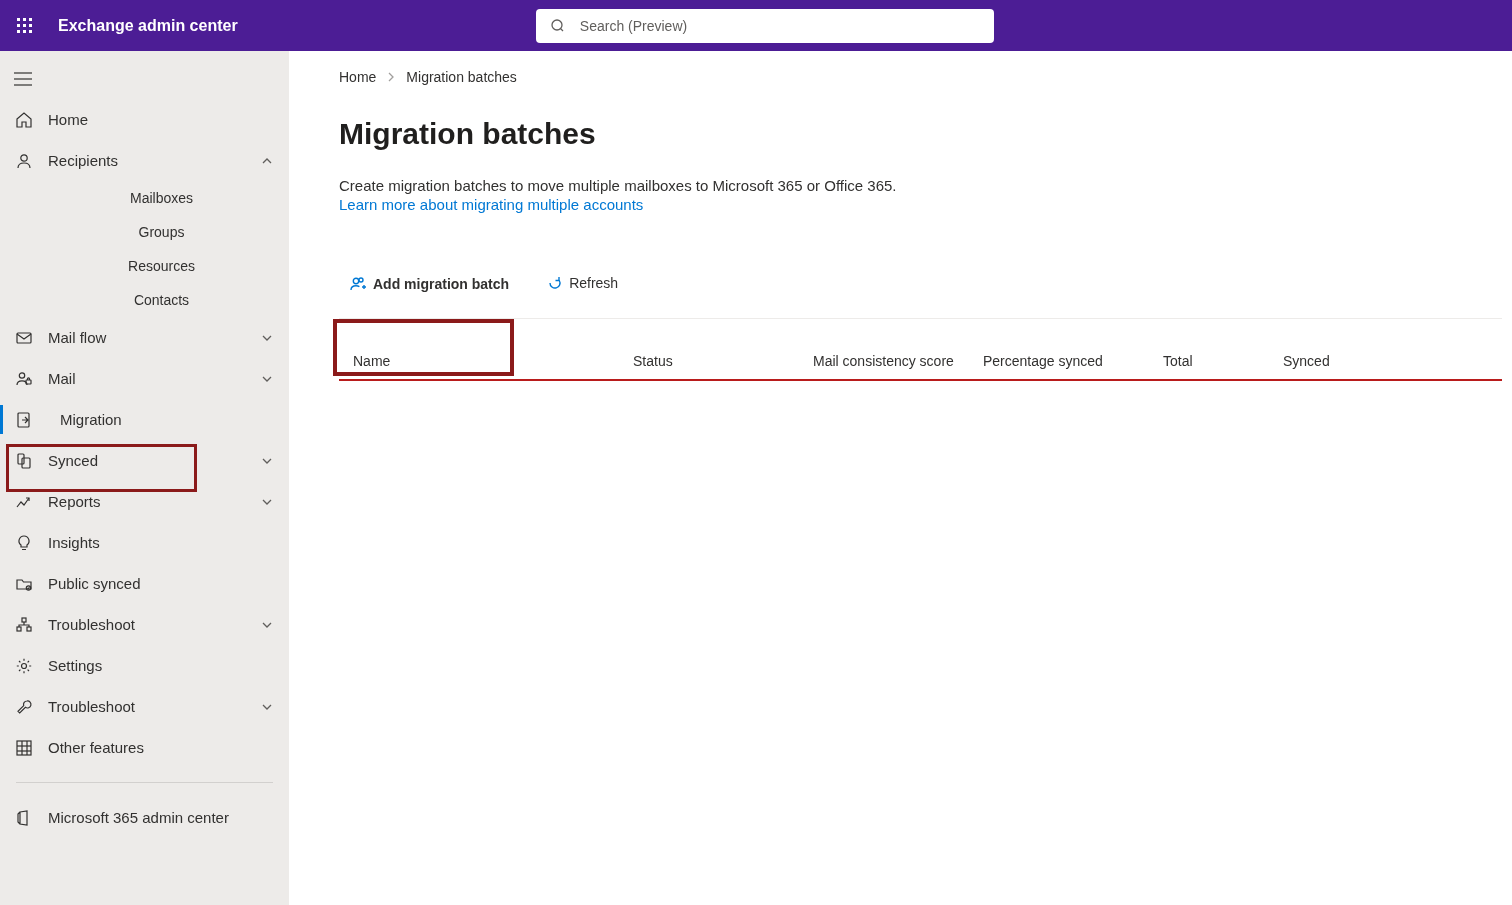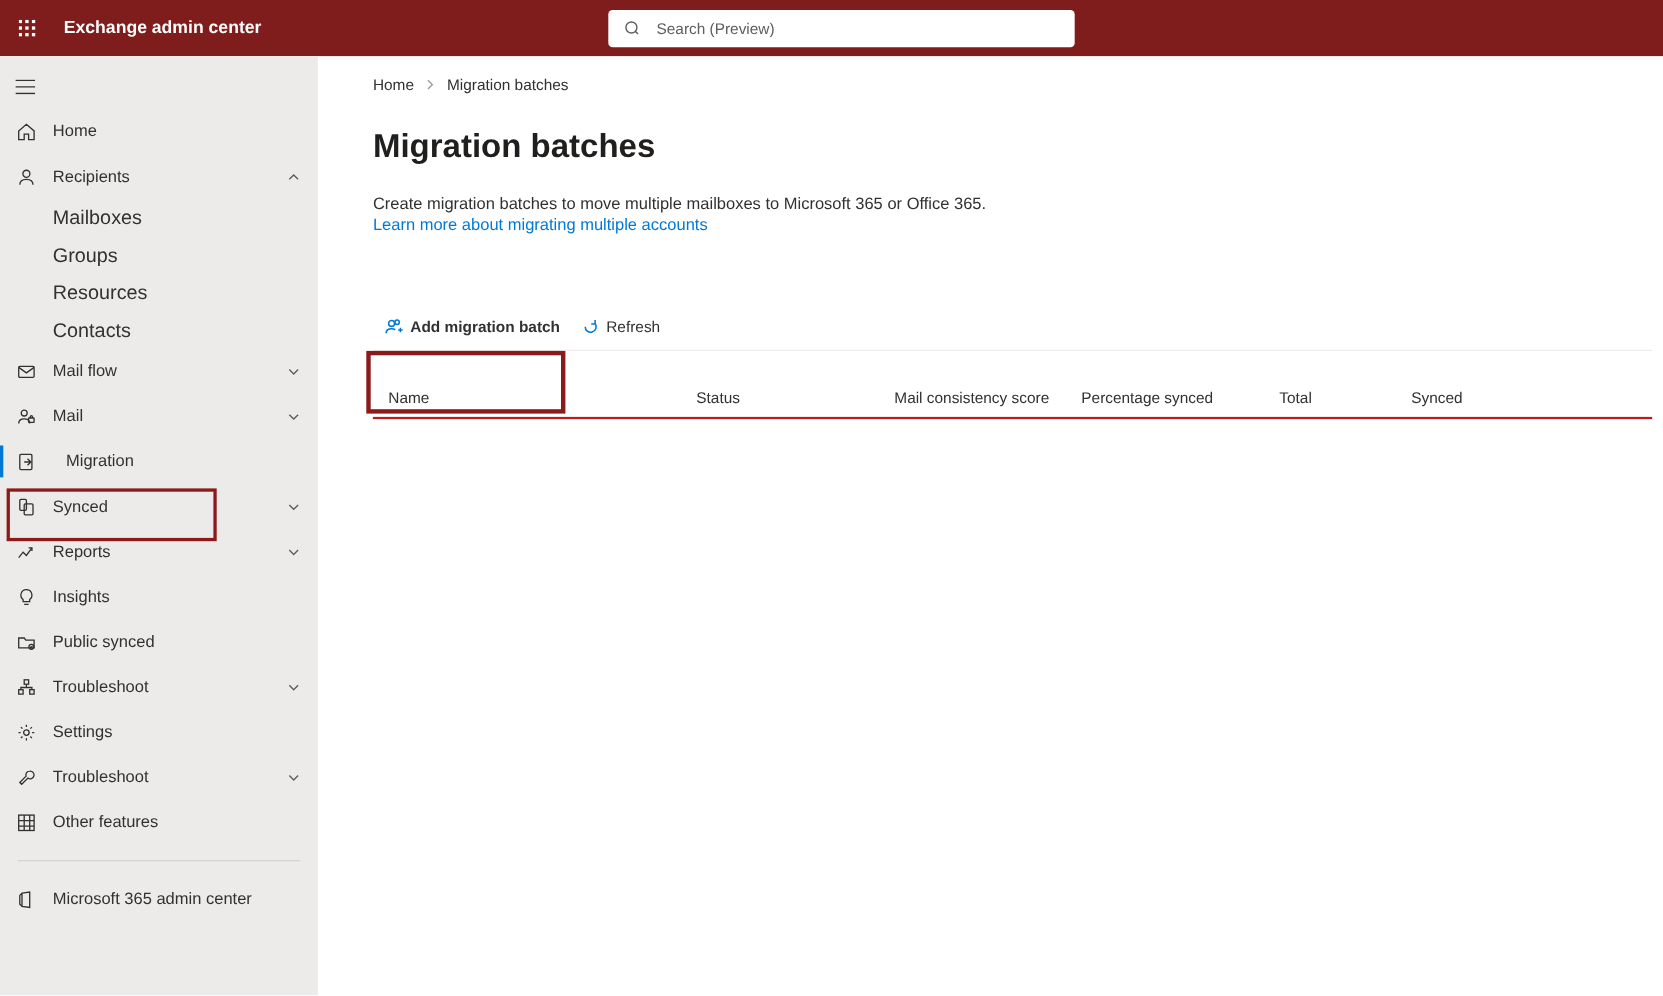--- a/index.html
+++ b/index.html
@@ -9,37 +9,37 @@
       color: #323130;
       background: #fff;
       width: 1512px;
       height: 905px;
       overflow: hidden;
     }
 
     
     .topbar {
       height: 51px;
-      background: #7f1d1d;
+      background: #4c1d95;
       display: flex;
       align-items: center;
       color: #fff;
       padding: 0 10px;
     }
     .waffle {
       width: 30px; height: 30px;
       display: flex; align-items: center; justify-content: center;
       cursor: pointer;
       margin-right: 4px;
     }
     .waffle svg { fill: #fff; }
     .app-title { font-size: 16px; font-weight: 600; margin-left: 14px; }
     .search-wrap { margin-left: auto; margin-right: auto; position: relative; left: -105px; }
     .search-input {
-      width: 424px;
+      width: 458px;
       height: 34px;
       border-radius: 4px;
       border: none;
       background: #fff;
       padding-left: 44px;
       font-size: 14px;
       color: #605e5c;
     }
     .search-input::placeholder { color: #605e5c; }
     .search-icon-wrap {
@@ -80,21 +80,21 @@
       position: relative;
     }
     .nav-item .icon-slot {
       width: 20px; height: 20px;
       display: flex; align-items: center; justify-content: center;
       margin-right: 14px;
       color: #323130;
       stroke: #323130;
     }
     .nav-item.sub { padding-left: 48px; height: 34px; font-size: 14px;}
-    .nav-item.sub .label { font-size: 18px; }
+    .nav-item.sub .label { font-size: 14px; text-align: center; }
     .nav-item .label { flex: 1; font-size: 15px;}
     .nav-item .chevron {
       width: 16px; height: 16px;
       display: flex; align-items: center; justify-content: center;
       color: #605e5c;
     }
     .nav-item.active {
       position: relative;
       gap: 12px;
     }
@@ -146,26 +146,26 @@
       font-size: 30px;
       font-weight: 700;
       color: #201f1e;
       margin-bottom: 26px;
     }
     .desc { font-size: 15px; color: #323130; margin-bottom: 2px;}
     .learn-link { color: #0078d4; font-size: 15px; cursor: pointer; text-decoration: none;}
 
     .cmdbar {
       display: flex;
-      align-items: center;
+      align-items: flex-start;
       margin-top: 62px;
       height: 44px;
       border-bottom: 1px solid #edebe9;
       margin-right: 10px;
-      gap: 20px;
+      gap: 38px;
       padding-left: 10px;
     }
     .cmdbar .cmd {
       display: flex;
       align-items: center;
       cursor: pointer;
       font-size: 14px;
       color: #323130;
       font-weight: 600;
       gap: 6px;

